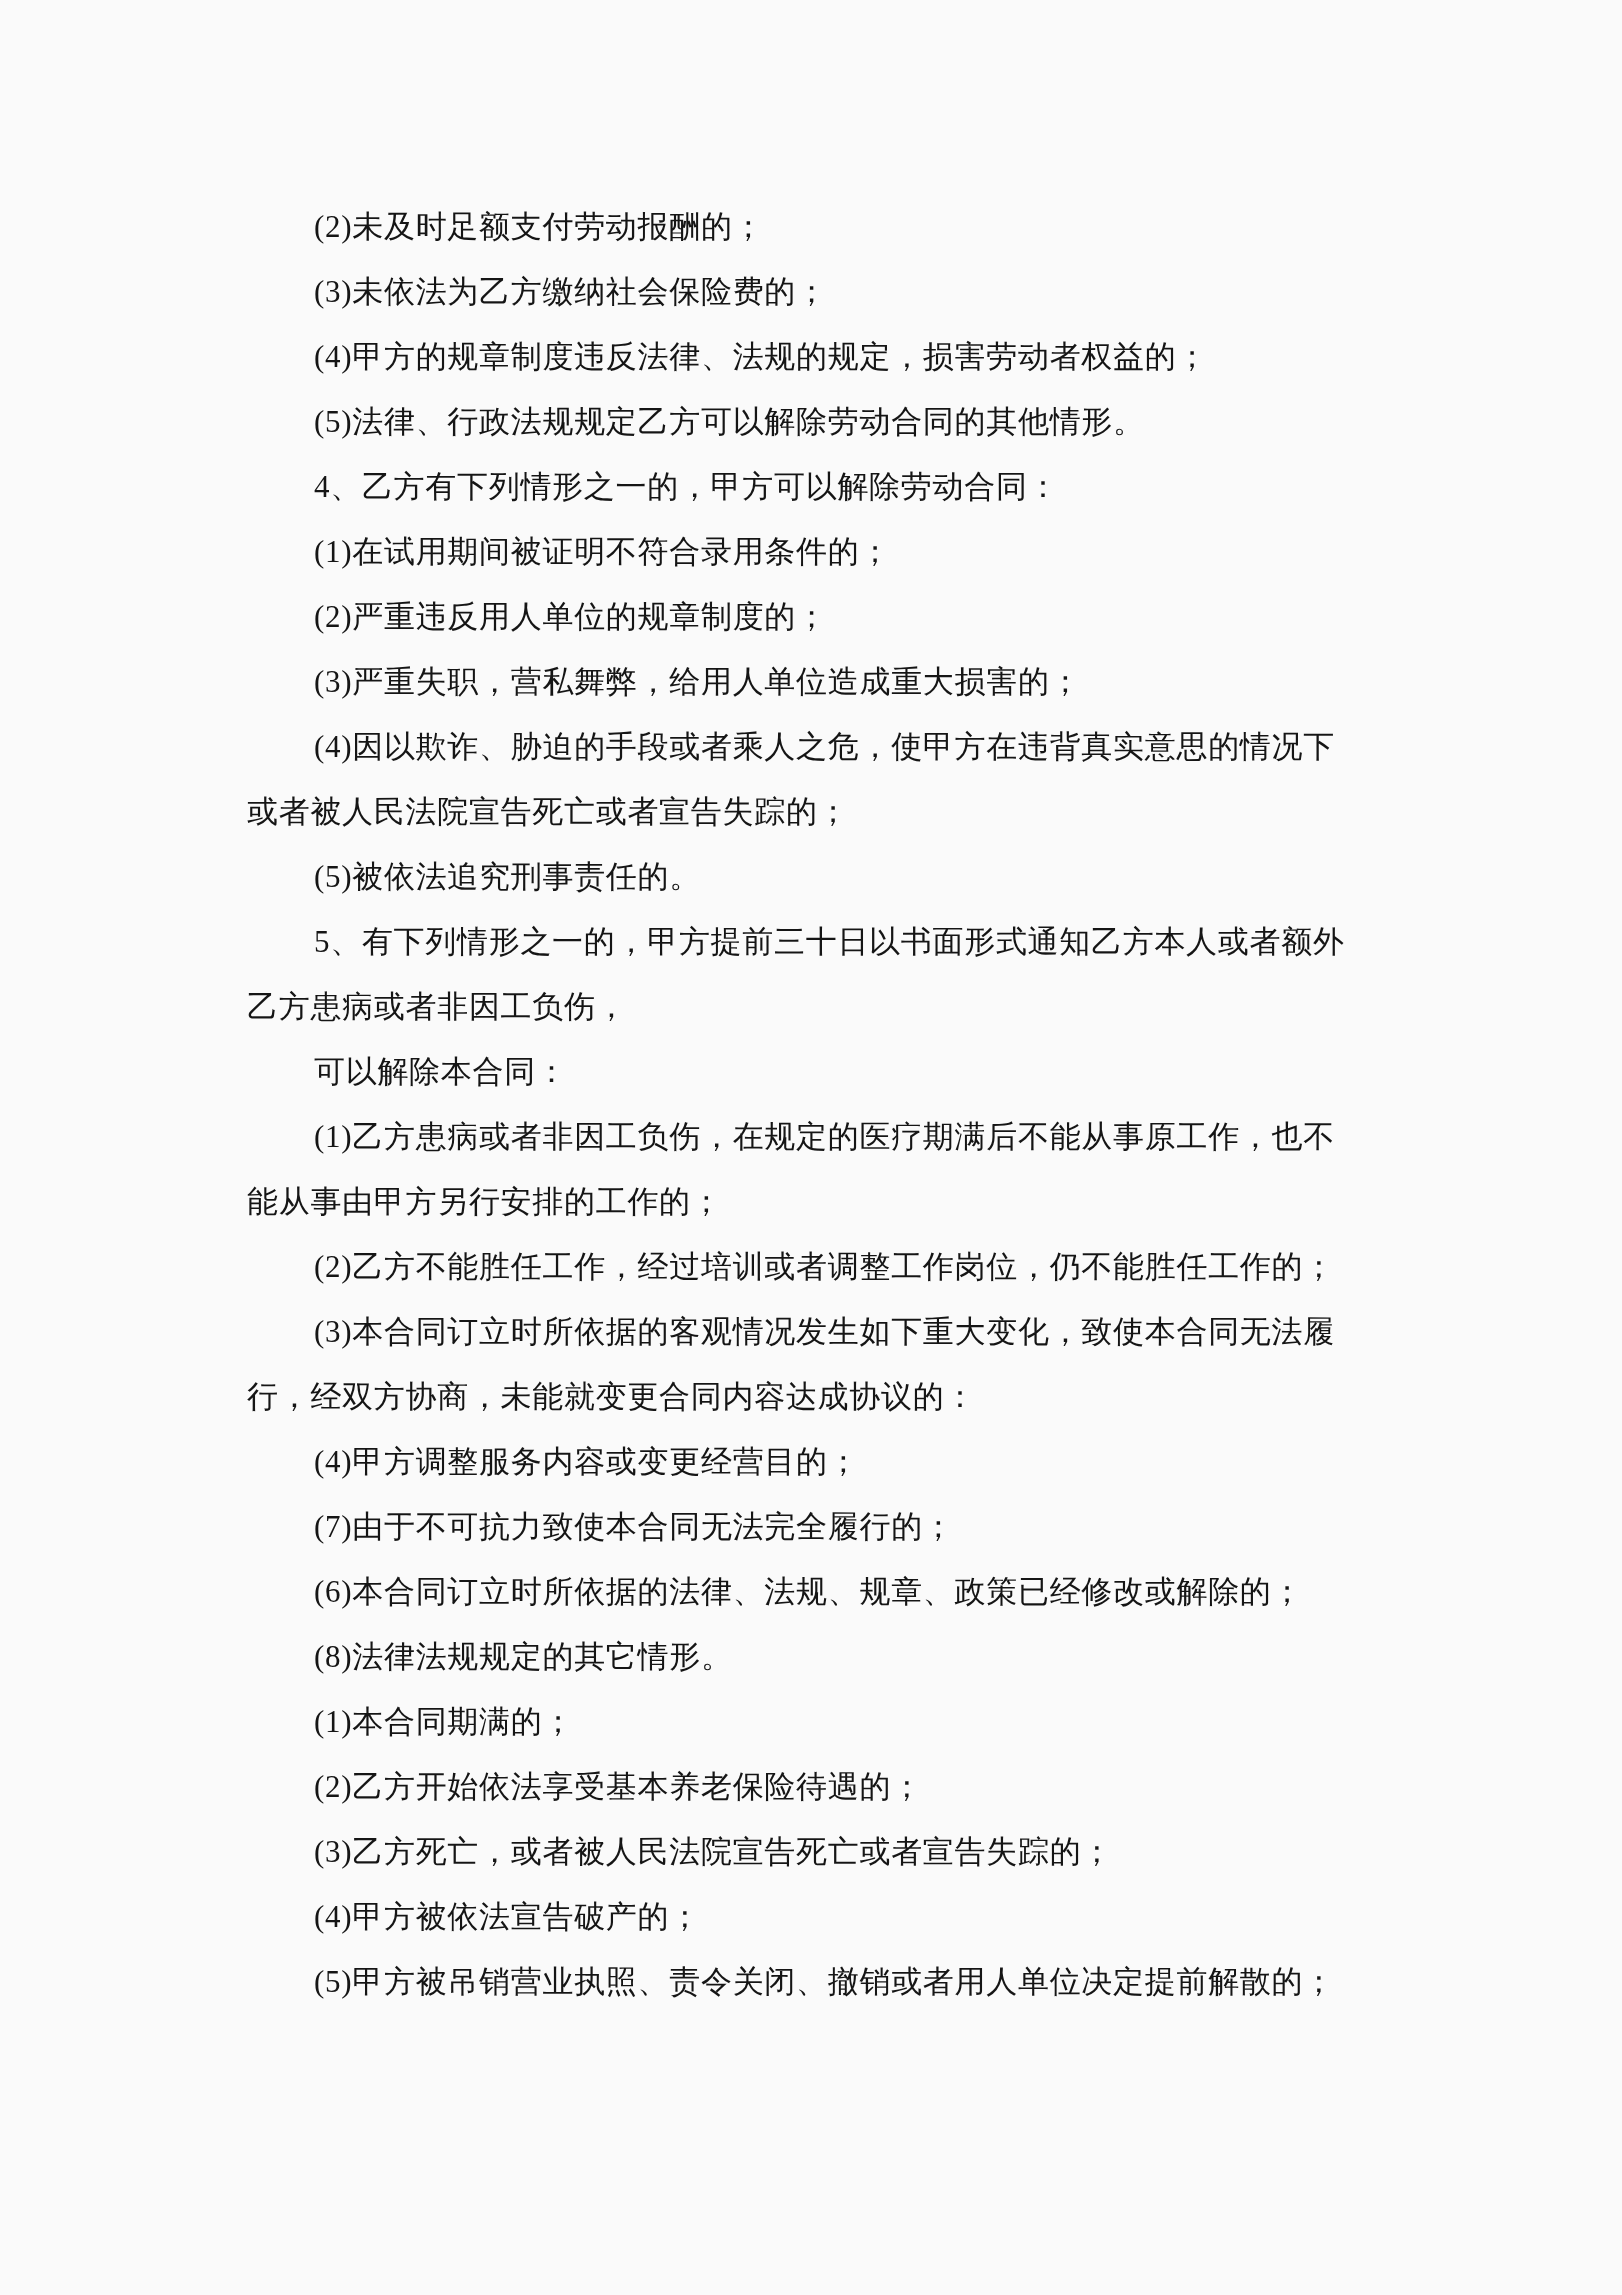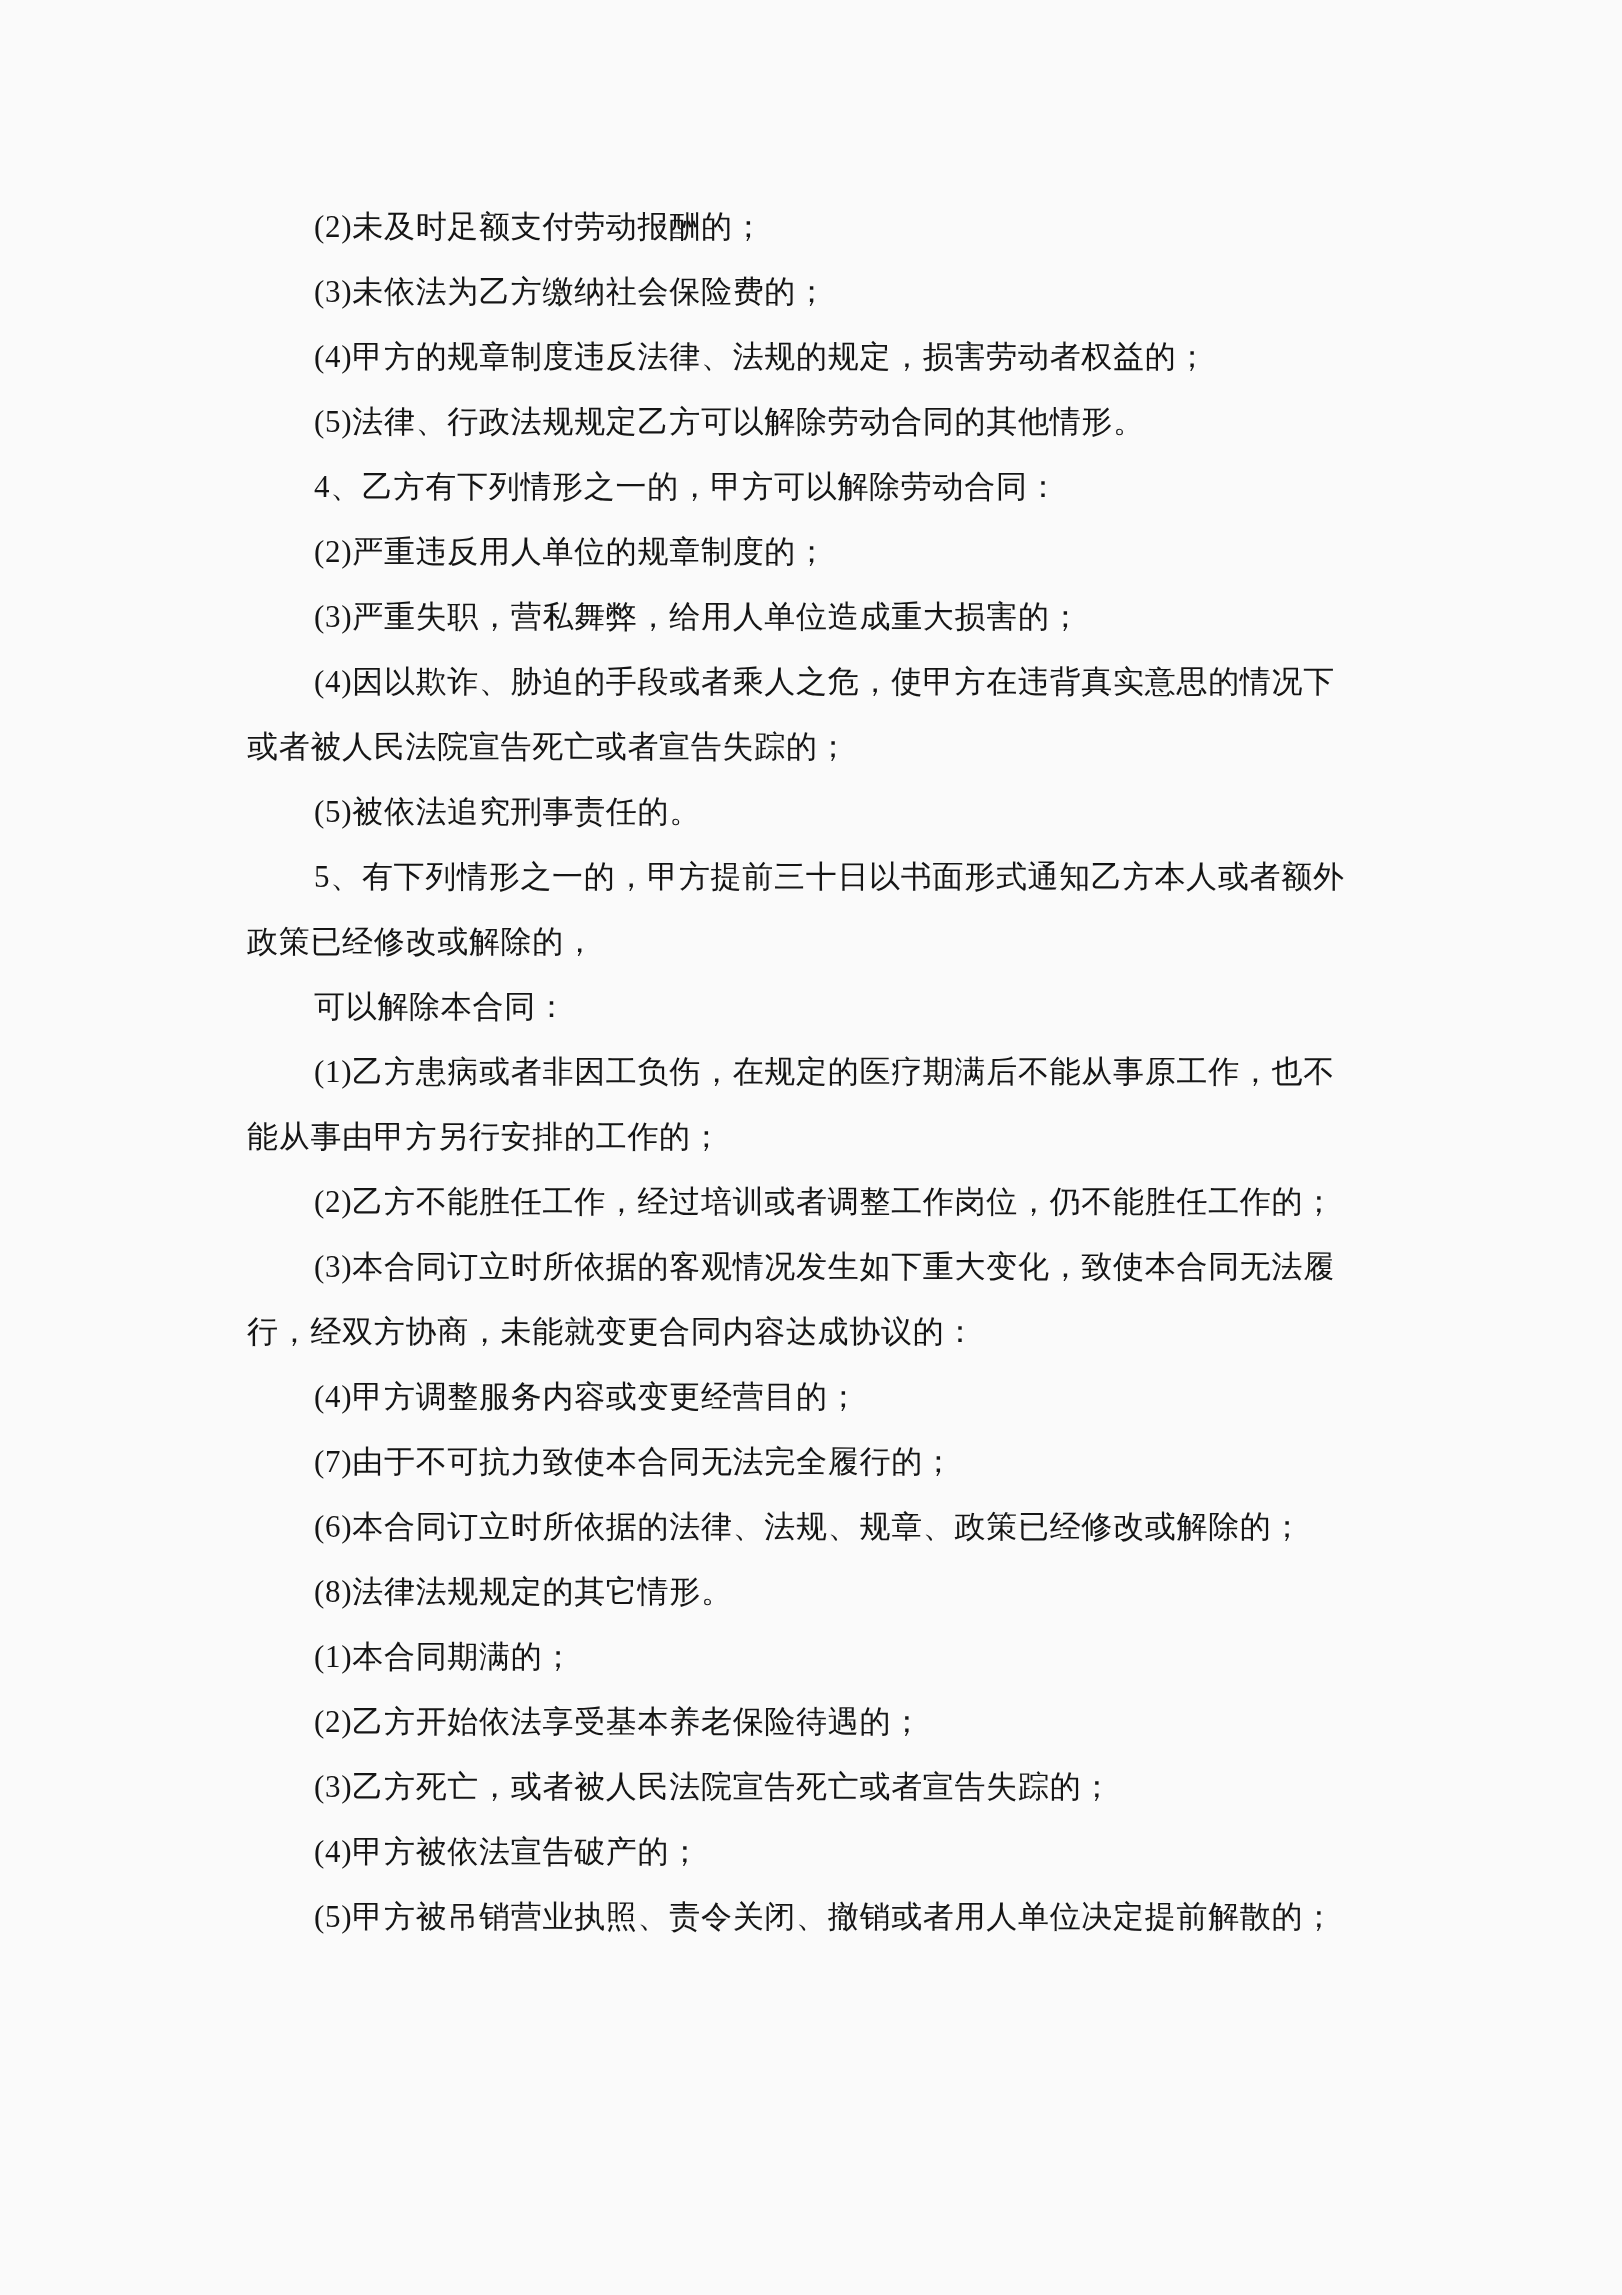--- a/index.html
+++ b/index.html
@@ -37,27 +37,28 @@
 </head>
 <body>
 
 <div class="page" style="background: rgb(250, 250, 250);">
   <div class="doc-body" style="color: rgb(21, 21, 21);">
       <div class="text-line first-indent">(2)未及时足额支付劳动报酬的；</div>
       <div class="text-line first-indent">(3)未依法为乙方缴纳社会保险费的；</div>
       <div class="text-line first-indent">(4)甲方的规章制度违反法律、法规的规定，损害劳动者权益的；</div>
       <div class="text-line first-indent">(5)法律、行政法规规定乙方可以解除劳动合同的其他情形。</div>
       <div class="text-line first-indent">4、乙方有下列情形之一的，甲方可以解除劳动合同：</div>
+      <div class="text-line first-indent">(1)在试用期间被证明不符合录用条件的；</div>
       <div class="text-line first-indent">(2)严重违反用人单位的规章制度的；</div>
       <div class="text-line first-indent">(3)严重失职，营私舞弊，给用人单位造成重大损害的；</div>
       <div class="text-line first-indent">(4)因以欺诈、胁迫的手段或者乘人之危，使甲方在违背真实意思的情况下</div>
       <div class="text-line">或者被人民法院宣告死亡或者宣告失踪的；</div>
       <div class="text-line first-indent">(5)被依法追究刑事责任的。</div>
       <div class="text-line first-indent">5、有下列情形之一的，甲方提前三十日以书面形式通知乙方本人或者额外</div>
-      <div class="text-line">政策已经修改或解除的，</div>
+      <div class="text-line">乙方患病或者非因工负伤，</div>
       <div class="text-line first-indent">可以解除本合同：</div>
       <div class="text-line first-indent">(1)乙方患病或者非因工负伤，在规定的医疗期满后不能从事原工作，也不</div>
       <div class="text-line">能从事由甲方另行安排的工作的；</div>
       <div class="text-line first-indent">(2)乙方不能胜任工作，经过培训或者调整工作岗位，仍不能胜任工作的；</div>
       <div class="text-line first-indent">(3)本合同订立时所依据的客观情况发生如下重大变化，致使本合同无法履</div>
       <div class="text-line">行，经双方协商，未能就变更合同内容达成协议的：</div>
       <div class="text-line first-indent">(4)甲方调整服务内容或变更经营目的；</div>
       <div class="text-line first-indent">(7)由于不可抗力致使本合同无法完全履行的；</div>
       <div class="text-line first-indent">(6)本合同订立时所依据的法律、法规、规章、政策已经修改或解除的；</div>
       <div class="text-line first-indent">(8)法律法规规定的其它情形。</div>

